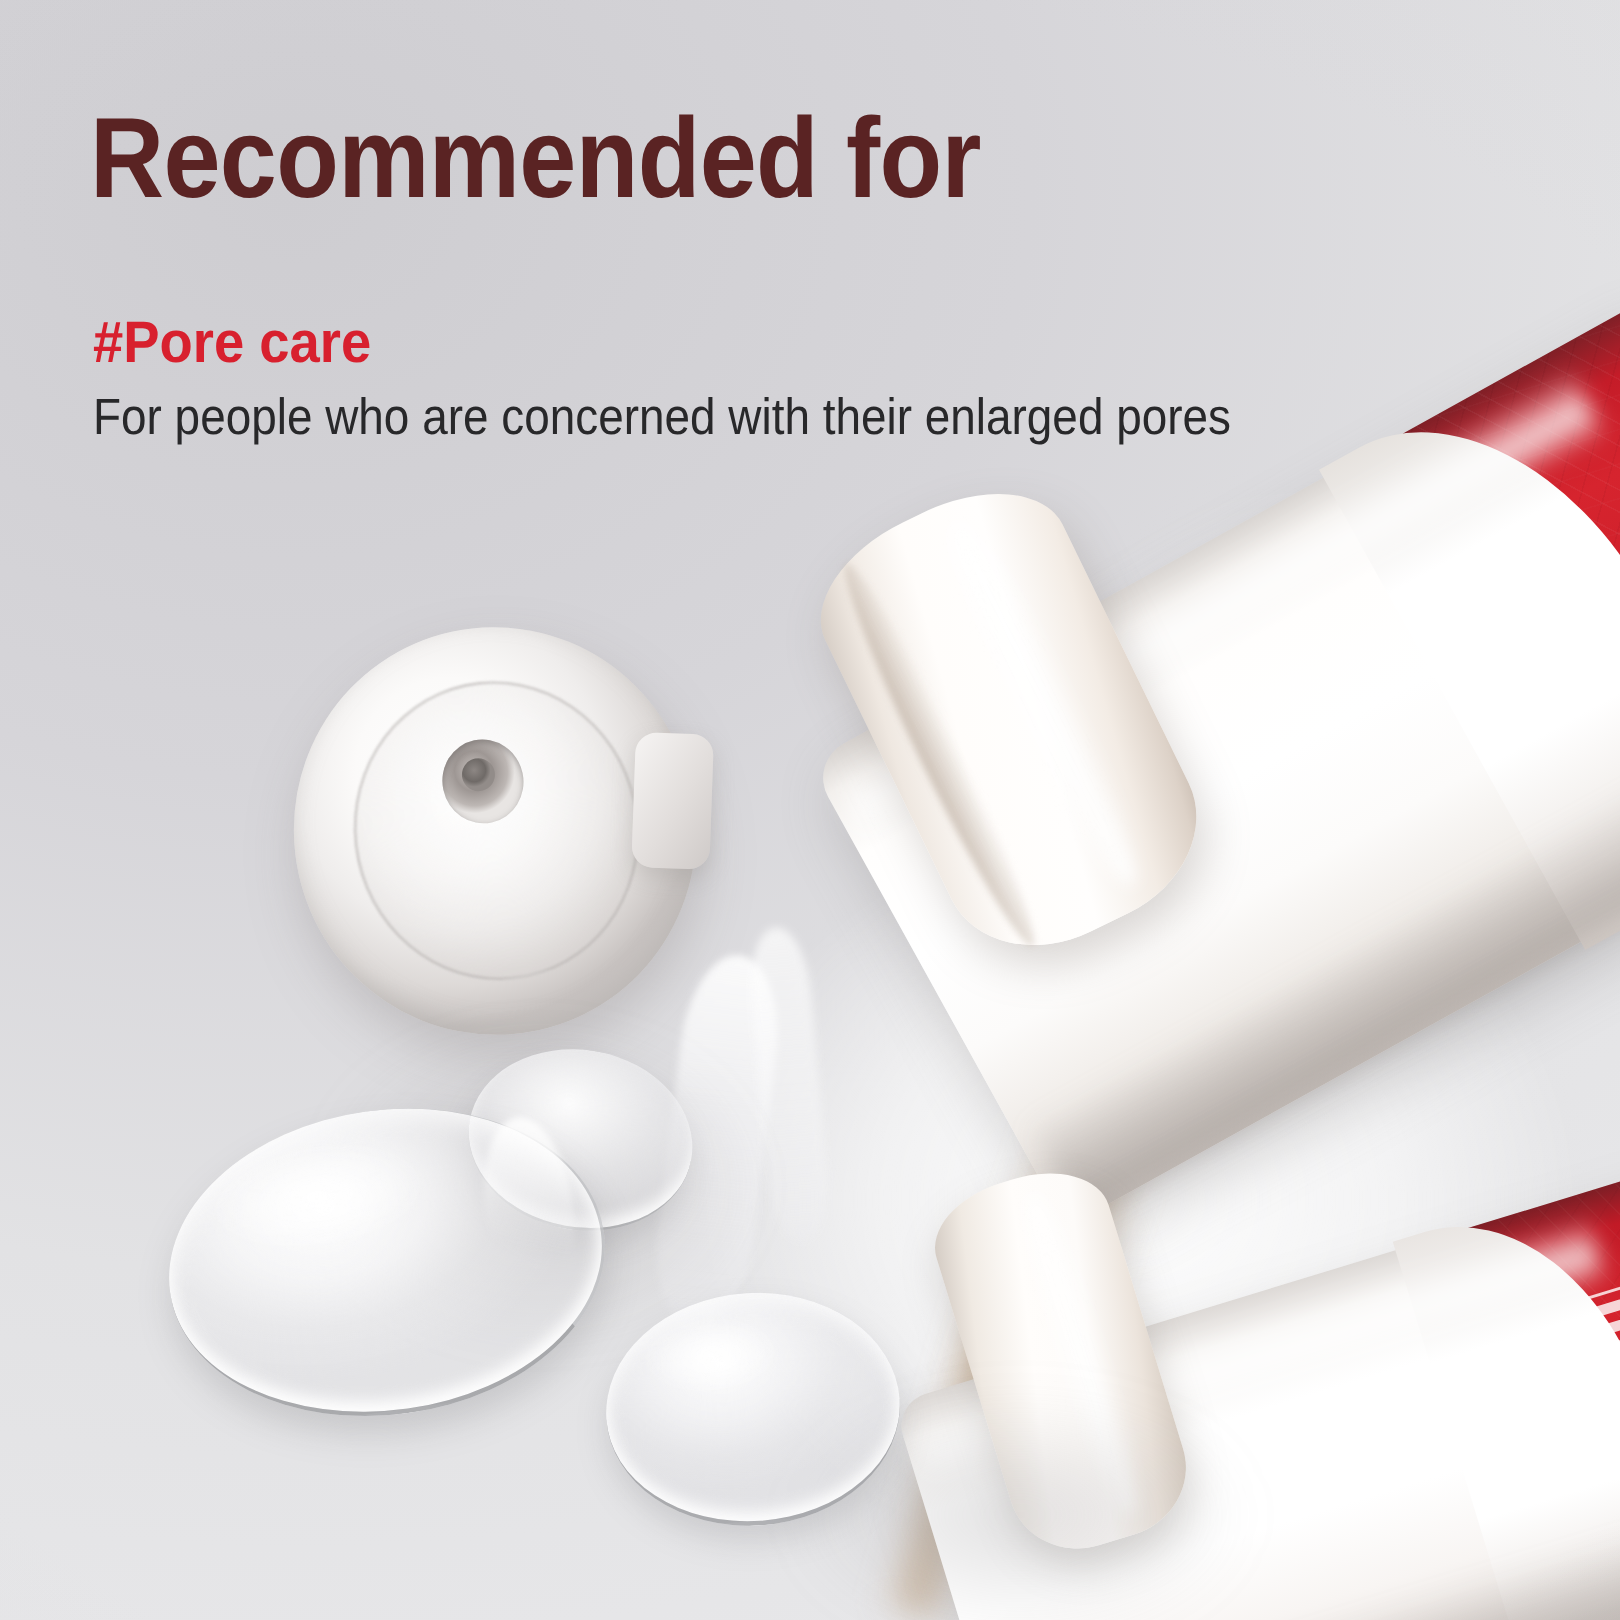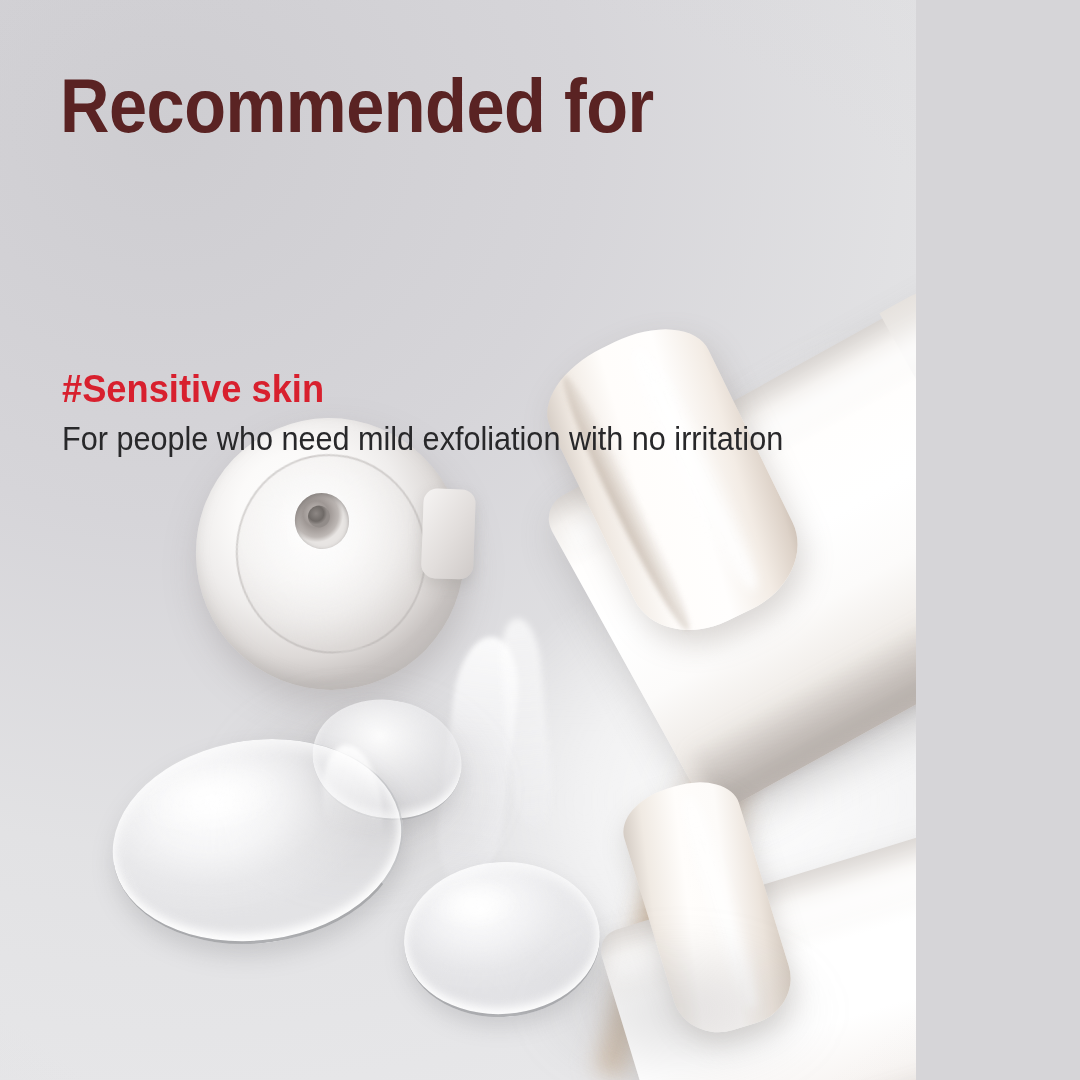--- a/index.html
+++ b/index.html
@@ -3,21 +3,21 @@
 <meta charset="utf-8">
 <title>Recommended for</title>
 <style>
   html,body{margin:0;padding:0;}
   body{
     width:1080px;height:1080px;overflow:hidden;
     font-family:"Liberation Sans", sans-serif;
     background:#d6d5d8;
   }
   #canvas{
-    position:relative;width:916px;height:1080px;overflow:hidden;
+    position:relative;width:1080px;height:1080px;overflow:hidden;
     background:
       radial-gradient(120% 95% at 18% 12%, rgba(206,205,209,1) 0%, rgba(214,213,217,1) 38%, rgba(226,226,228,1) 70%, rgba(231,231,233,1) 100%),
       linear-gradient(160deg,#ccccd0 0%,#d8d8db 45%,#e2e2e4 100%);
   }
 
   
   .photo{position:absolute;inset:0;overflow:hidden;}
 
   
   .amb1{position:absolute;left:380px;top:470px;width:760px;height:660px;
@@ -412,21 +412,21 @@
       <div class="sheen"></div>
     </div>
 
     <div class="vignette"></div>
   </div>
 
   <div class="textlayer">
 
     <div class="headline">Recommended for</div>
 
-
-    <div class="block b2">
-      <div class="tag">#Sensitive skin</div>
-      <div class="desc">For people who need mild exfoliation with no irritation</div>
-    </div>
+    <div class="block b1">
+      <div class="tag">#Pore care</div>
+      <div class="desc">For people who are concerned with their enlarged pores</div>
+    </div>
+
 
 
   </div>
 </div>
 
 </body></html>

